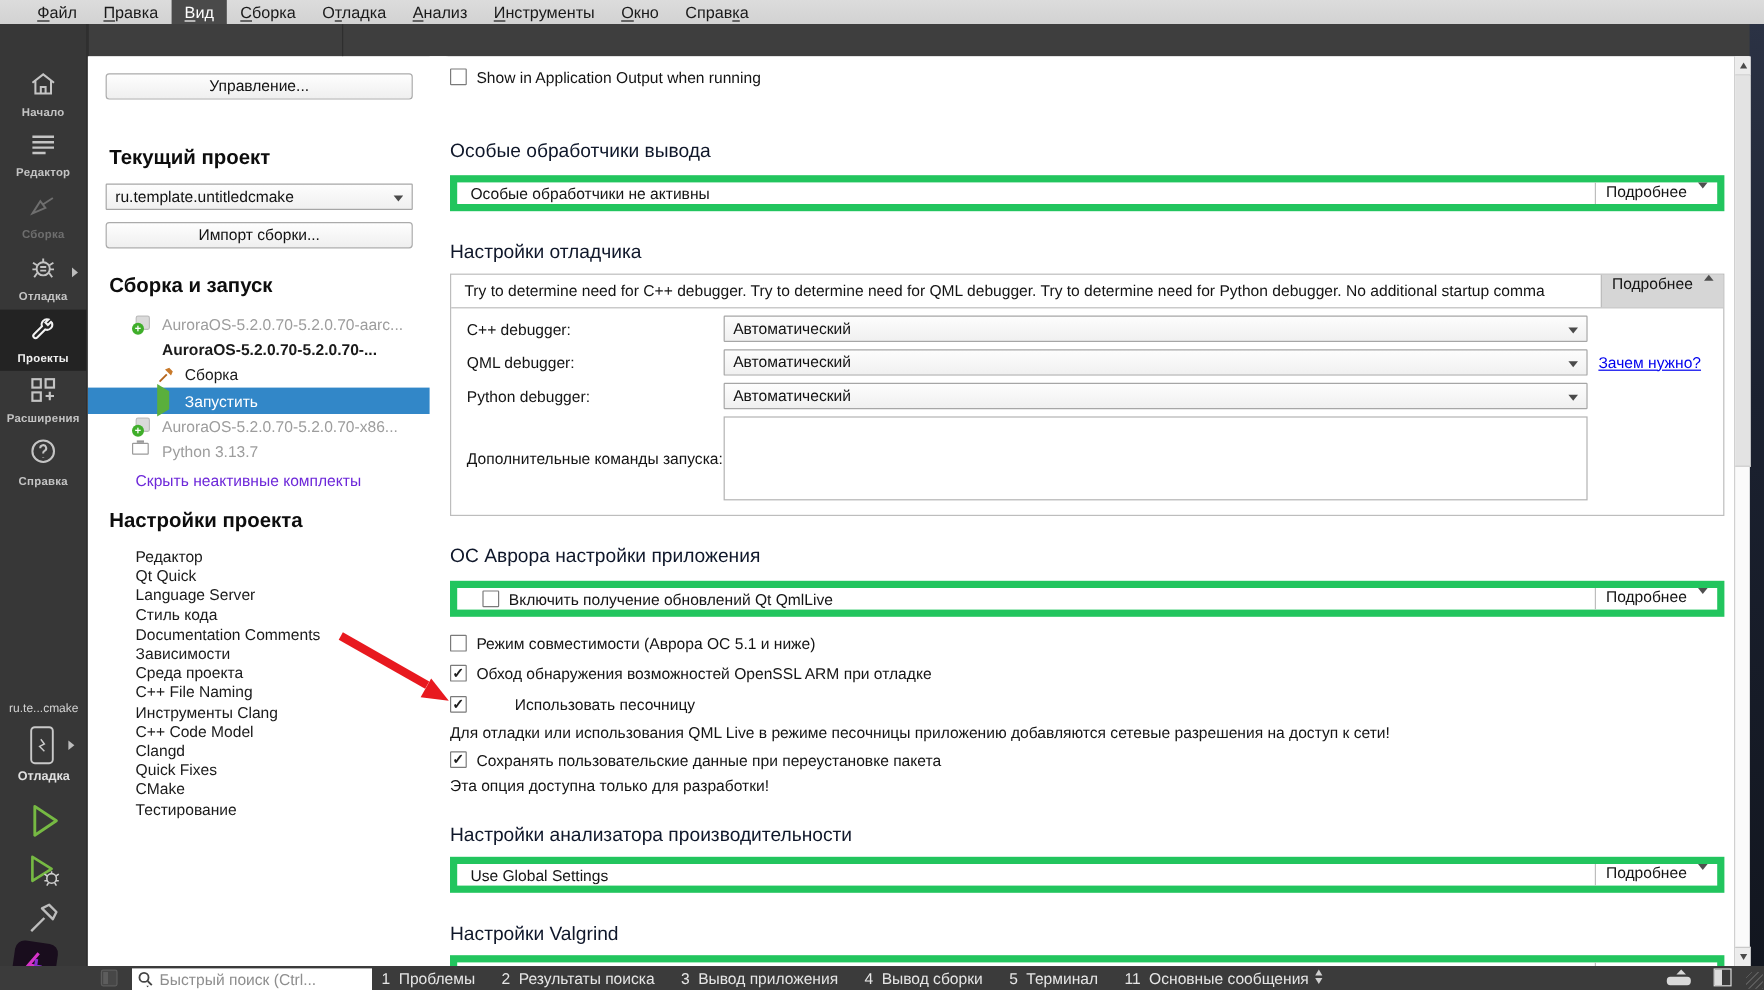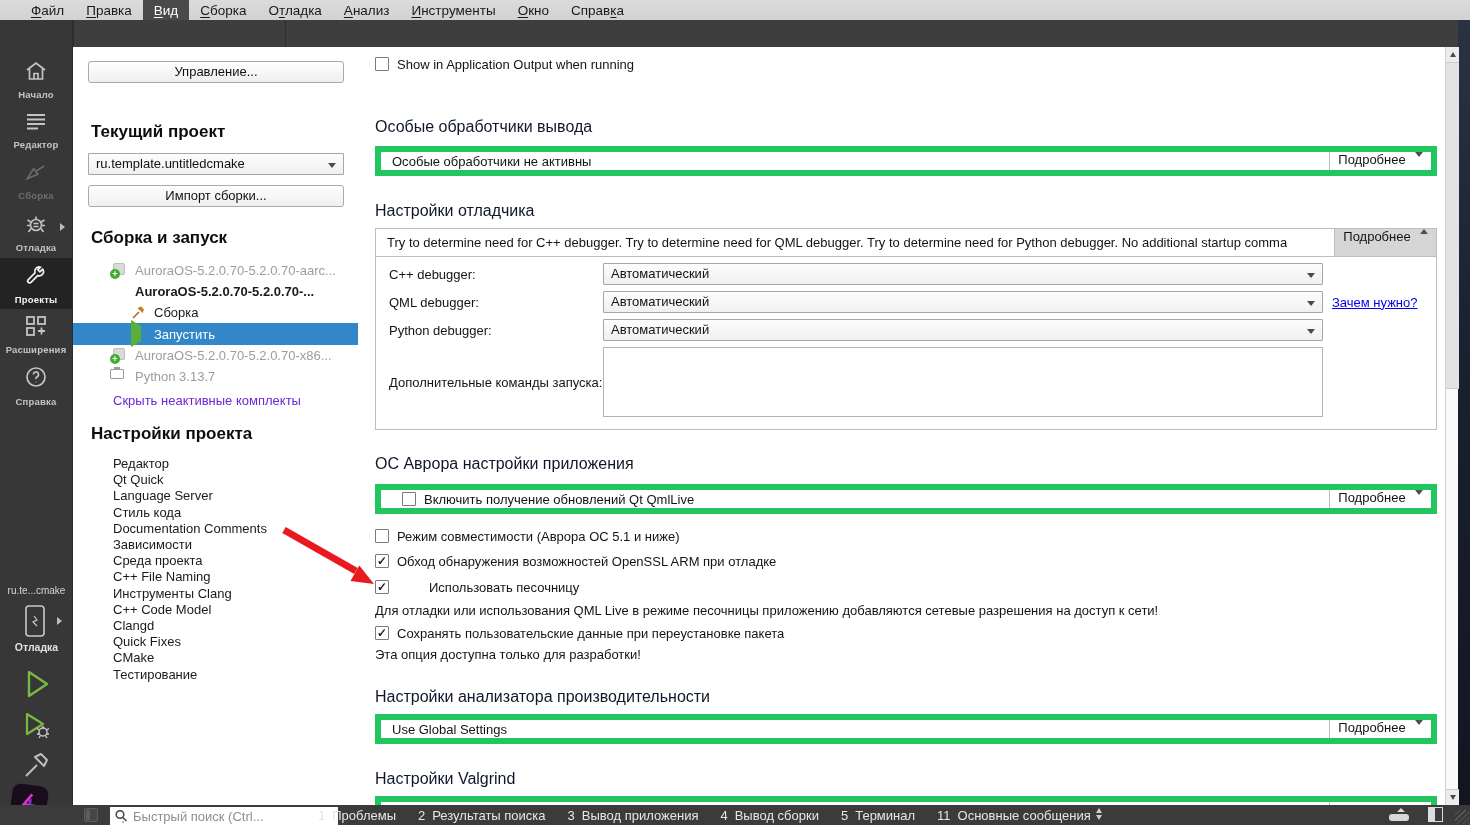--- a/index.html
+++ b/index.html
@@ -141,21 +141,21 @@
 
   
   #desktop-strip { position:absolute; left:1458px; top:20px; width:12px; height:785px;
     background:linear-gradient(180deg,#2b3244 0%,#1b2130 40%,#12161f 100%); }
 
   
   #statusbar { position:absolute; left:0; top:805px; width:1470px; height:20px; background:#3b3b3b; z-index:20; }
   #sb-toggle { position:absolute; left:84px; top:3px; width:14px; height:14px; border:1.5px solid #5d5d5d;
     border-radius:2px; background:#474747; }
   #sb-toggle::after { content:""; position:absolute; left:1px; top:1px; bottom:1px; width:4px; background:#5d5d5d; }
-  #search-box { position:absolute; left:110px; top:2px; width:228px; height:18px; background:#ffffff;
+  #search-box { position:absolute; left:110px; top:2px; width:200px; height:18px; background:#ffffff;
     display:flex; align-items:center; padding:0 4px; gap:5px; }
   #search-input { border:none; outline:none; flex:1; font-size:13px; font-family:"Liberation Sans",sans-serif;
     color:#222; min-width:0; }
   #search-input::placeholder { color:#8e8e8e; }
   #panes { position:absolute; left:318px; top:0; height:20px; display:flex; align-items:center; gap:22px; }
   .pane-btn { display:flex; align-items:center; gap:7px; font-size:13px; color:#e6e6e6; }
   #updown { position:absolute; left:1096px; top:3px; display:flex; flex-direction:column; gap:2px; align-items:center; }
   #progress-btn { position:absolute; left:1388px; top:3px; width:24px; height:14px; }
   #progress-btn .t { position:absolute; left:9px; top:0; width:0; height:0;
     border-left:4px solid transparent; border-right:4px solid transparent; border-bottom:4px solid #d8d8d8; }

